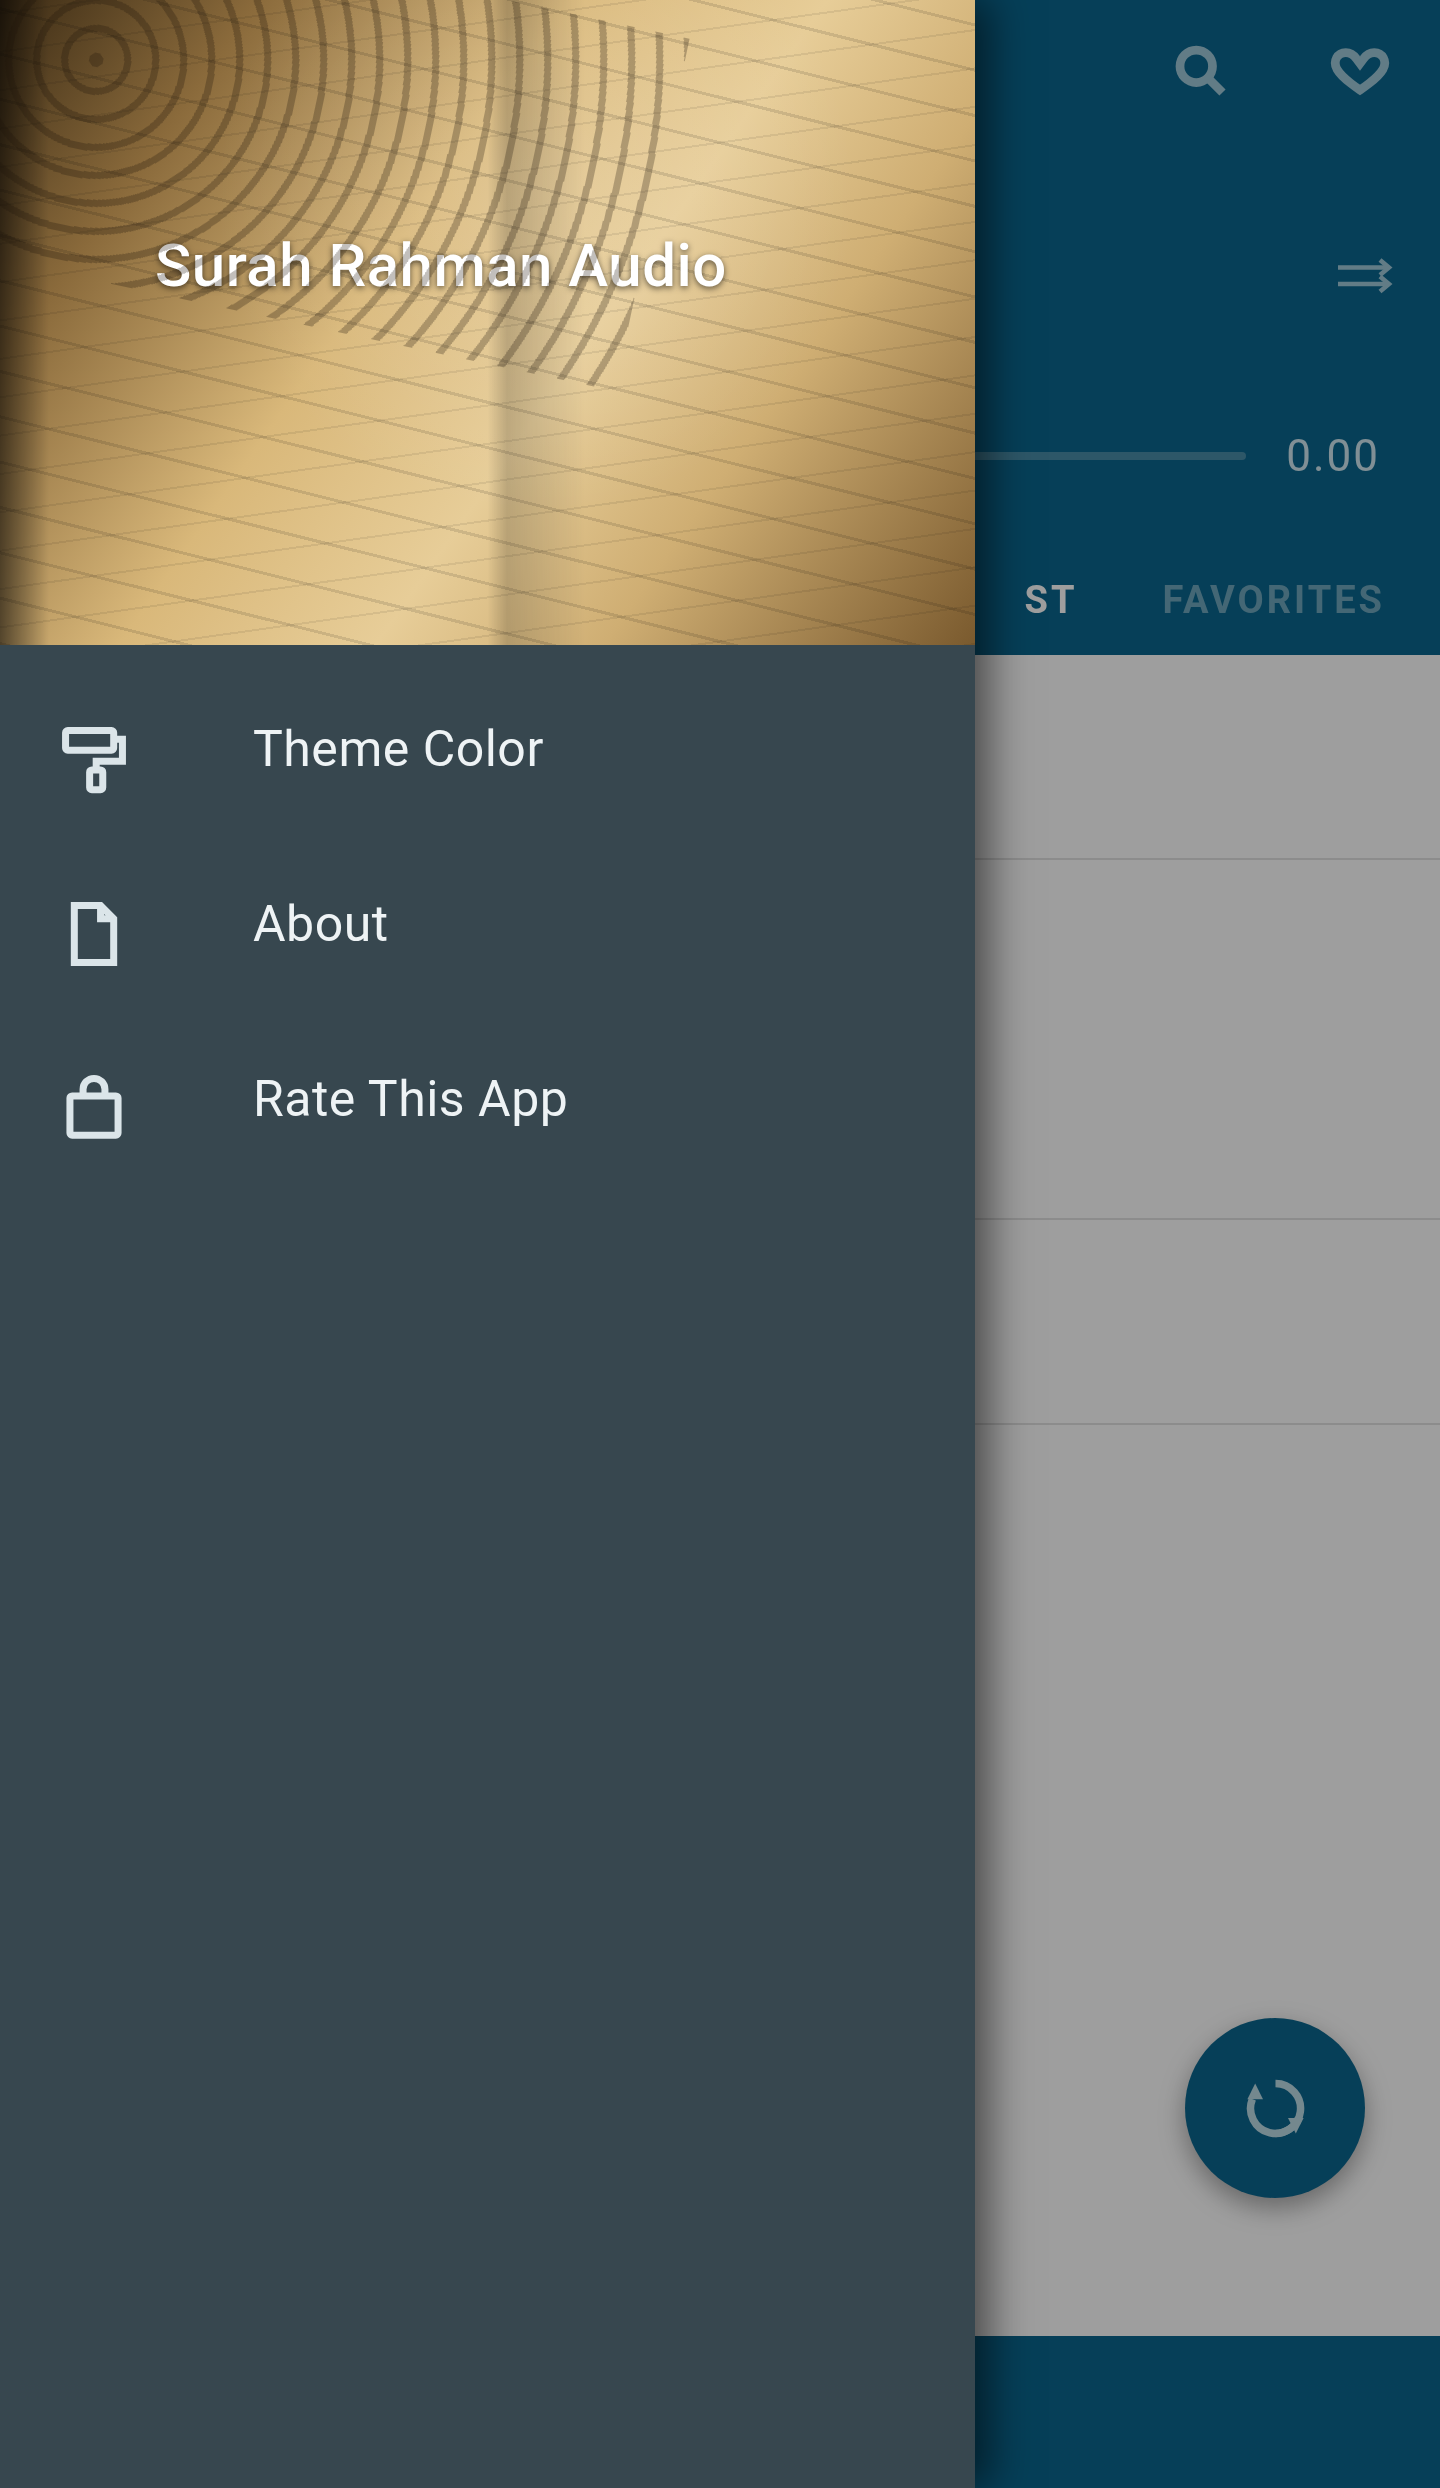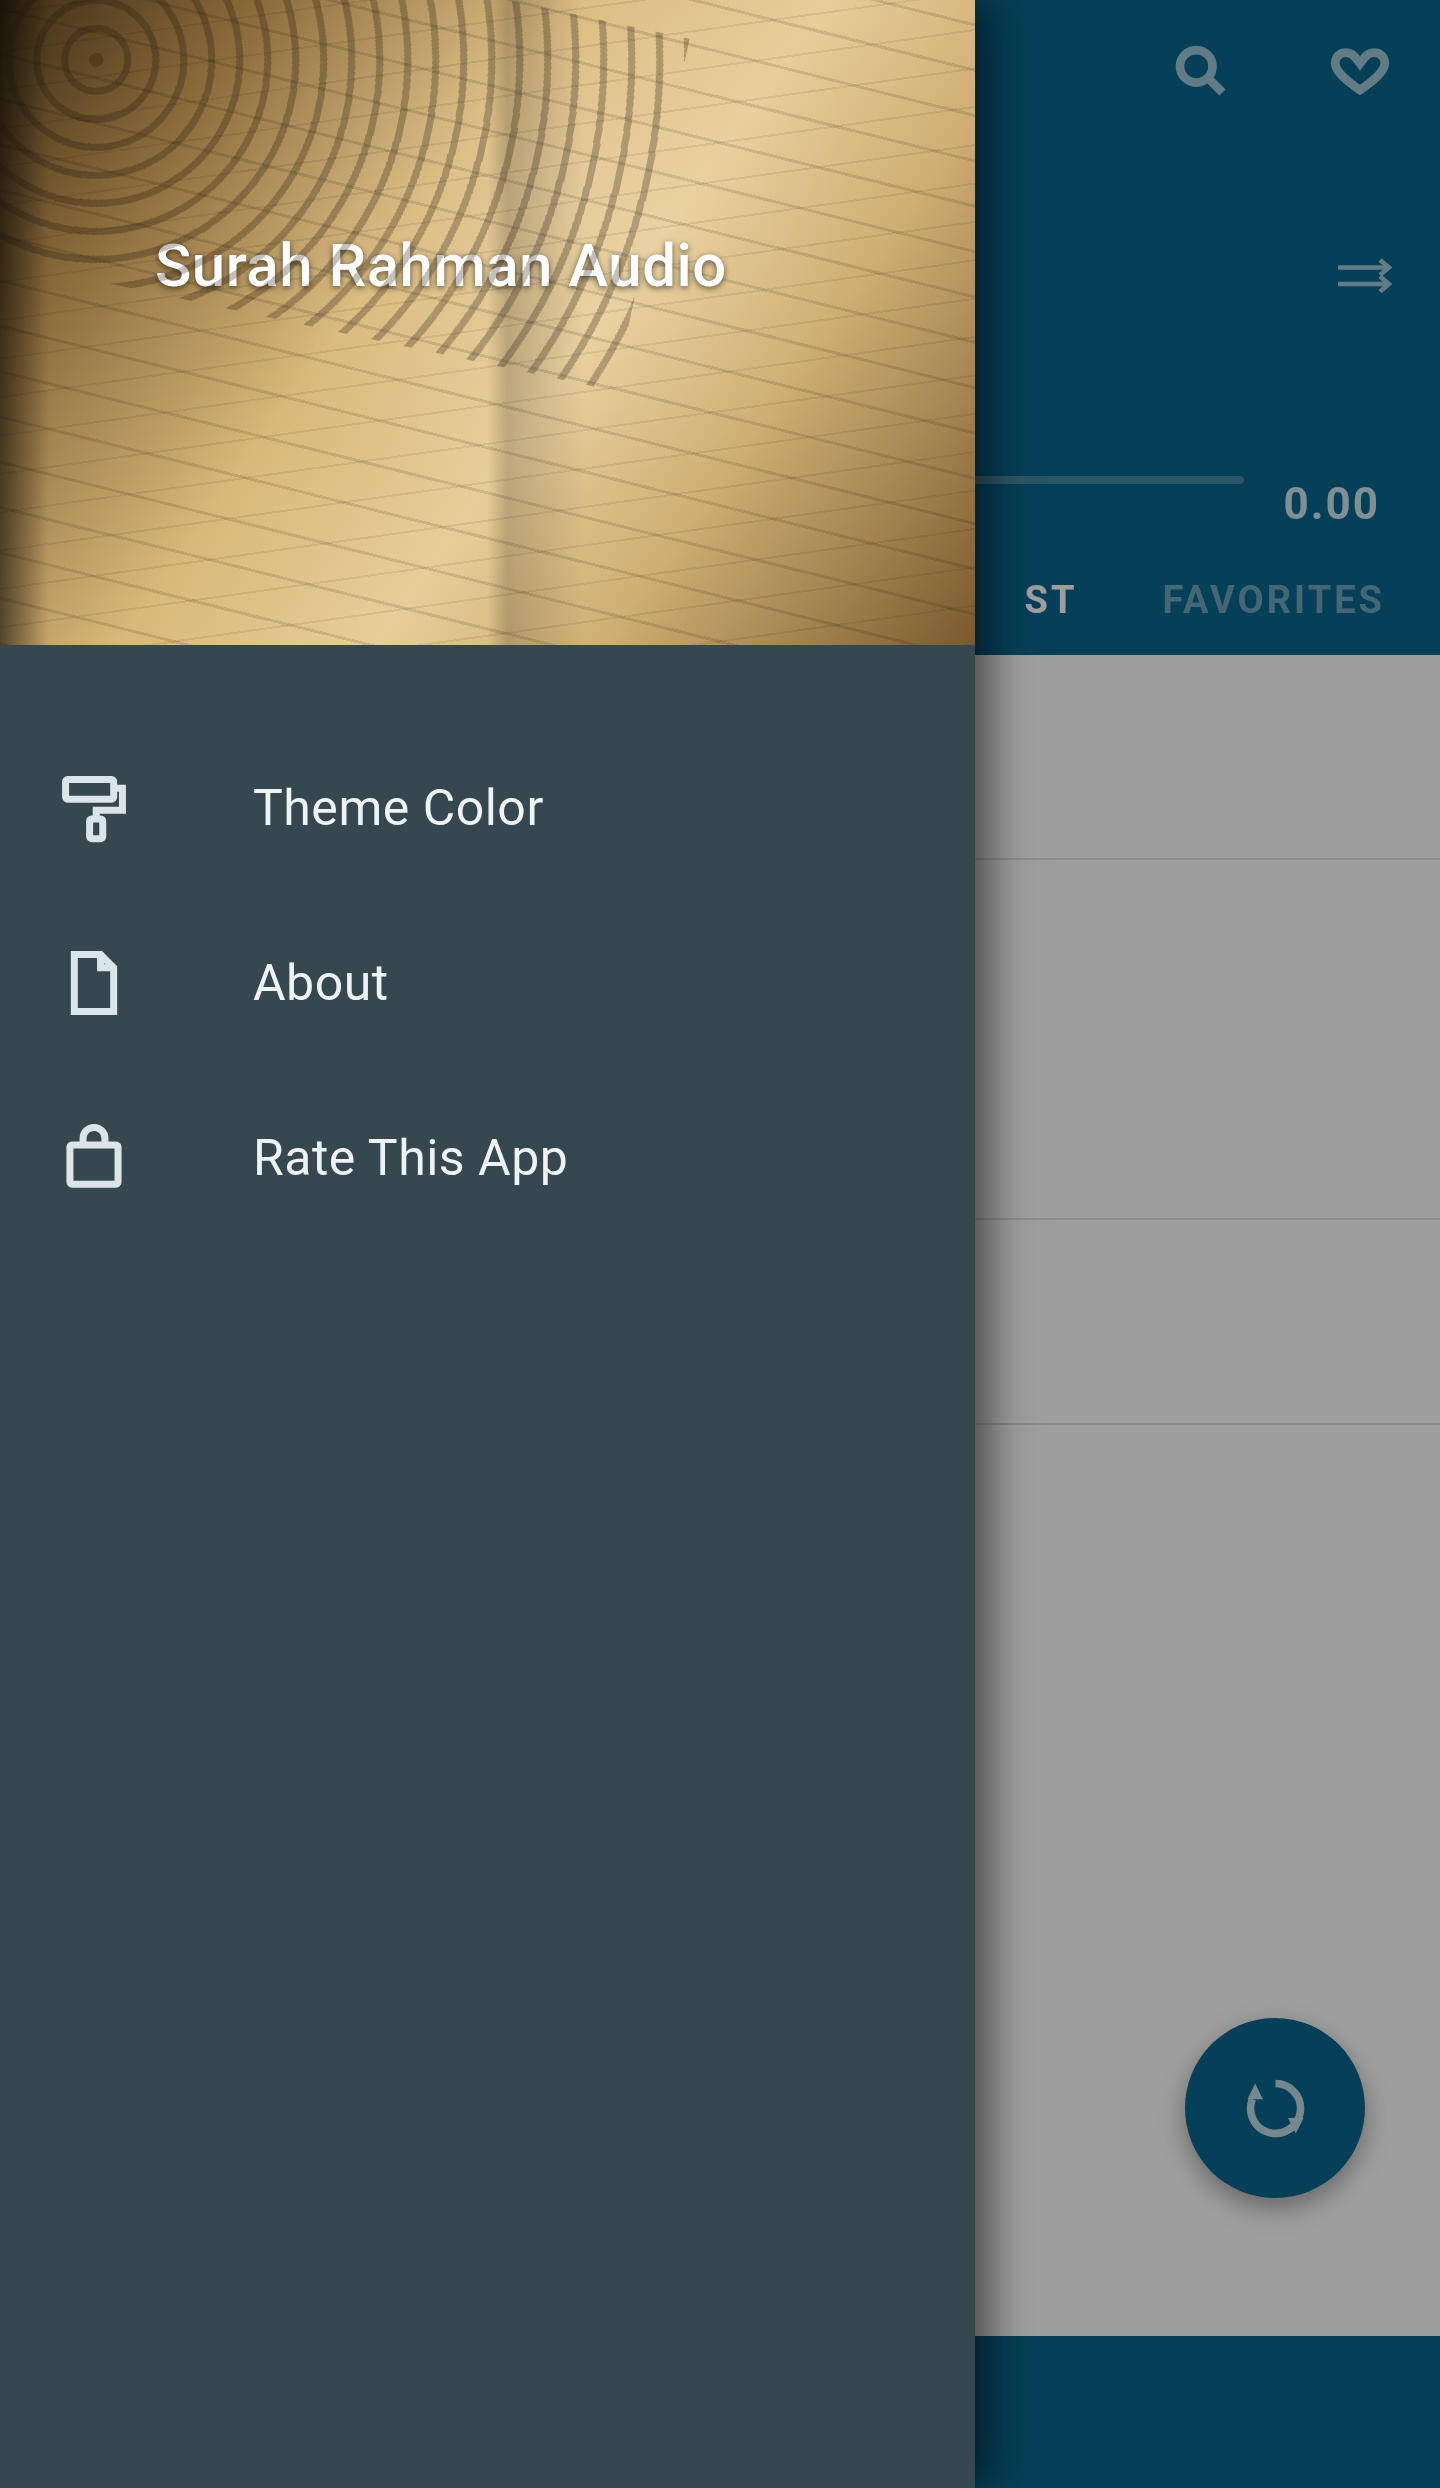--- a/index.html
+++ b/index.html
@@ -19,21 +19,21 @@
   .header-topbar { position: absolute; top: 35px; right: 45px; display: flex; gap: 90px; align-items: center; }
   .icon-btn { width: 70px; height: 70px; display: flex; align-items: center; justify-content: center; cursor: pointer; }
   .icon-btn svg { width: 60px; height: 60px; stroke: #9fc8d9; fill: none; stroke-width: 3.5; }
 
   .header-repeatbar { position: absolute; top: 255px; right: 45px; }
   .header-repeatbar svg { width: 60px; height: 40px; stroke: #9fc8d9; fill: none; stroke-width: 3; }
 
   .seek-row { position: absolute; top: 430px; left: 60px; right: 60px; display: flex; align-items: center; gap: 40px; }
   .seek-track { flex: 1; height: 8px; background: #4a8da9; border-radius: 4px; position: relative; }
   .seek-thumb { position: absolute; left: 0; top: 50%; transform: translate(-50%, -50%); width: 28px; height: 28px; border-radius: 50%; background: #bcdbe6; }
-  .seek-time { color: #cfe7f0; font-size: 44px; font-weight: 700; letter-spacing: 2px; margin-top: 48px; }
+  .seek-time { color: #cfe7f0; font-size: 44px; font-weight: 400; letter-spacing: 2px; }
 
   .tab-row { position: absolute; bottom: 0; left: 0; right: 0; height: 110px; display: flex; align-items: center; justify-content: flex-end; gap: 85px; padding-right: 55px; }
   .tab { color: #6fa7bd; font-size: 38px; font-weight: 700; letter-spacing: 3px; }
   .tab.active { color: #ffffff; }
 
   .app-content { flex: 1; background: #ffffff; position: relative; }
   .list-row { height: 205px; border-bottom: 2px solid #e2e2e2; }
   .list-row:nth-child(2) { height: 360px; }
 
   
@@ -99,21 +99,21 @@
     left: 155px; top: 230px;
     color: #ffffff;
     font-size: 60px;
     font-weight: 500;
     text-shadow: 0 2px 6px rgba(0,0,0,0.6);
     letter-spacing: 0.5px;
   }
 
   .drawer-menu { padding: 75px 0 0 0; }
   .menu-item {
-    display: flex; align-items: center;
+    display: flex; align-items: flex-start;
     height: 175px;
     padding-left: 55px;
     gap: 120px;
     cursor: pointer;
   }
   .menu-icon { width: 78px; height: 78px; display: flex; align-items: center; justify-content: center; }
   .menu-icon svg { width: 70px; height: 70px; stroke: #dbe5e9; fill: none; stroke-width: 3.2; }
   .menu-label { color: #eef3f5; font-size: 50px; font-weight: 400; letter-spacing: 0.5px; }
 </style>
 </head>

